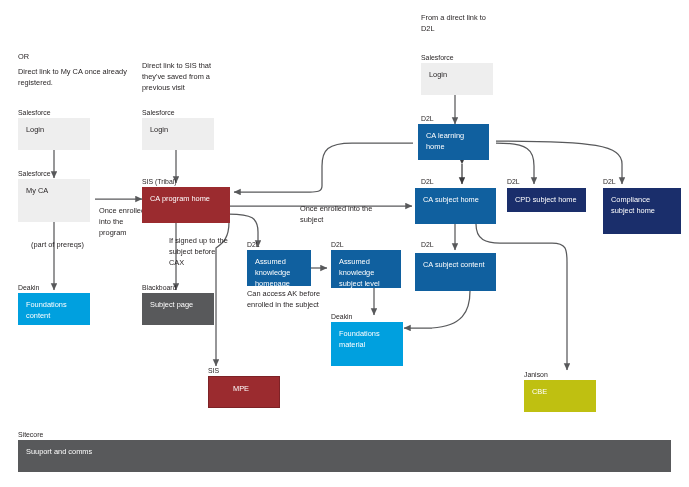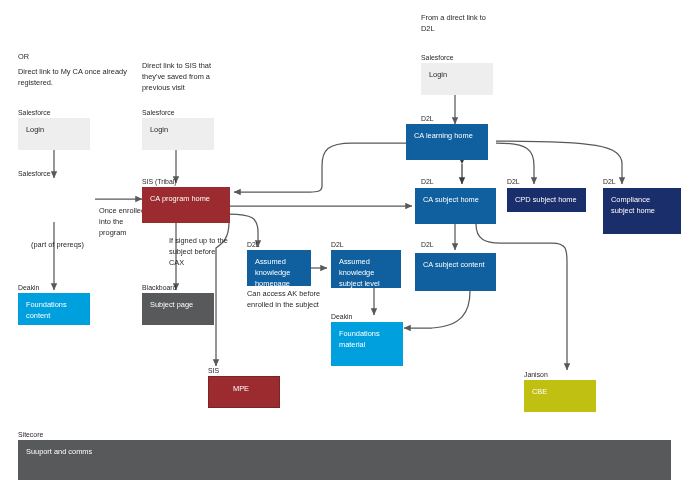--- a/index.html
+++ b/index.html
@@ -81,28 +81,32 @@
   </svg>
 
   <div class="note" style="left:18px;top:51px;width:60px;">OR</div>
   <div class="note" style="left:18px;top:66px;width:125px;">Direct link to My CA once already registered.</div>
   <div class="note" style="left:142px;top:60px;width:90px;">Direct link to SIS that they've saved from a previous visit</div>
   <div class="note" style="left:421px;top:12px;width:70px;">From a direct link to D2L</div>
 
   <div class="note" style="left:99px;top:205px;width:48px;">Once enrolled into the program</div>
   <div class="note" style="left:31px;top:239px;width:56px;">(part of prereqs)</div>
   <div class="note" style="left:169px;top:235px;width:60px;">If signed up to the subject before CAX</div>
+  <div class="note" style="left:300px;top:203px;width:78px;">Once enrolled into the subject</div>
   <div class="note" style="left:247px;top:288px;width:94px;">Can access AK before enrolled in the subject</div>
 
   <div class="caption" style="left:18px;top:108px;">Salesforce</div>
   <div class="node grey" style="left:18px;top:118px;width:72px;height:32px;">
     <div class="body">Login</div>
   </div>
 
   <div class="caption" style="left:18px;top:169px;">Salesforce</div>
+  <div class="node grey" style="left:18px;top:179px;width:72px;height:43px;">
+    <div class="body">My CA</div>
+  </div>
 
   <div class="caption" style="left:18px;top:283px;">Deakin</div>
   <div class="node cyan" style="left:18px;top:293px;width:72px;height:32px;">
     <div class="body">Foundations content</div>
   </div>
 
   <div class="caption" style="left:142px;top:108px;">Salesforce</div>
   <div class="node grey" style="left:142px;top:118px;width:72px;height:32px;">
     <div class="body">Login</div>
   </div>
@@ -136,21 +140,21 @@
   <div class="node cyan" style="left:331px;top:322px;width:72px;height:44px;">
     <div class="body">Foundations material</div>
   </div>
 
   <div class="caption" style="left:421px;top:53px;">Salesforce</div>
   <div class="node grey" style="left:421px;top:63px;width:72px;height:32px;">
     <div class="body">Login</div>
   </div>
 
   <div class="caption" style="left:421px;top:114px;">D2L</div>
-  <div class="node blue" style="left:406px;top:124px;width:82px;height:36px;">
+  <div class="node blue" style="left:418px;top:124px;width:71px;height:36px;">
     <div class="body">CA learning home</div>
   </div>
 
   <div class="caption" style="left:421px;top:177px;">D2L</div>
   <div class="node blue" style="left:415px;top:188px;width:81px;height:36px;">
     <div class="body">CA subject home</div>
   </div>
 
   <div class="caption" style="left:421px;top:240px;">D2L</div>
   <div class="node blue" style="left:415px;top:253px;width:81px;height:38px;">
@@ -166,17 +170,17 @@
   <div class="node navy" style="left:603px;top:188px;width:78px;height:46px;">
     <div class="body">Compliance subject home</div>
   </div>
 
   <div class="caption" style="left:524px;top:370px;">Janison</div>
   <div class="node olive" style="left:524px;top:380px;width:72px;height:32px;">
     <div class="body">CBE</div>
   </div>
 
   <div class="caption" style="left:18px;top:430px;">Sitecore</div>
-  <div class="node dark" style="left:18px;top:440px;width:653px;height:40px;">
+  <div class="node dark" style="left:18px;top:440px;width:653px;height:32px;">
     <div class="body">Suuport and comms</div>
   </div>
 
 </div>
 
 </body></html>

